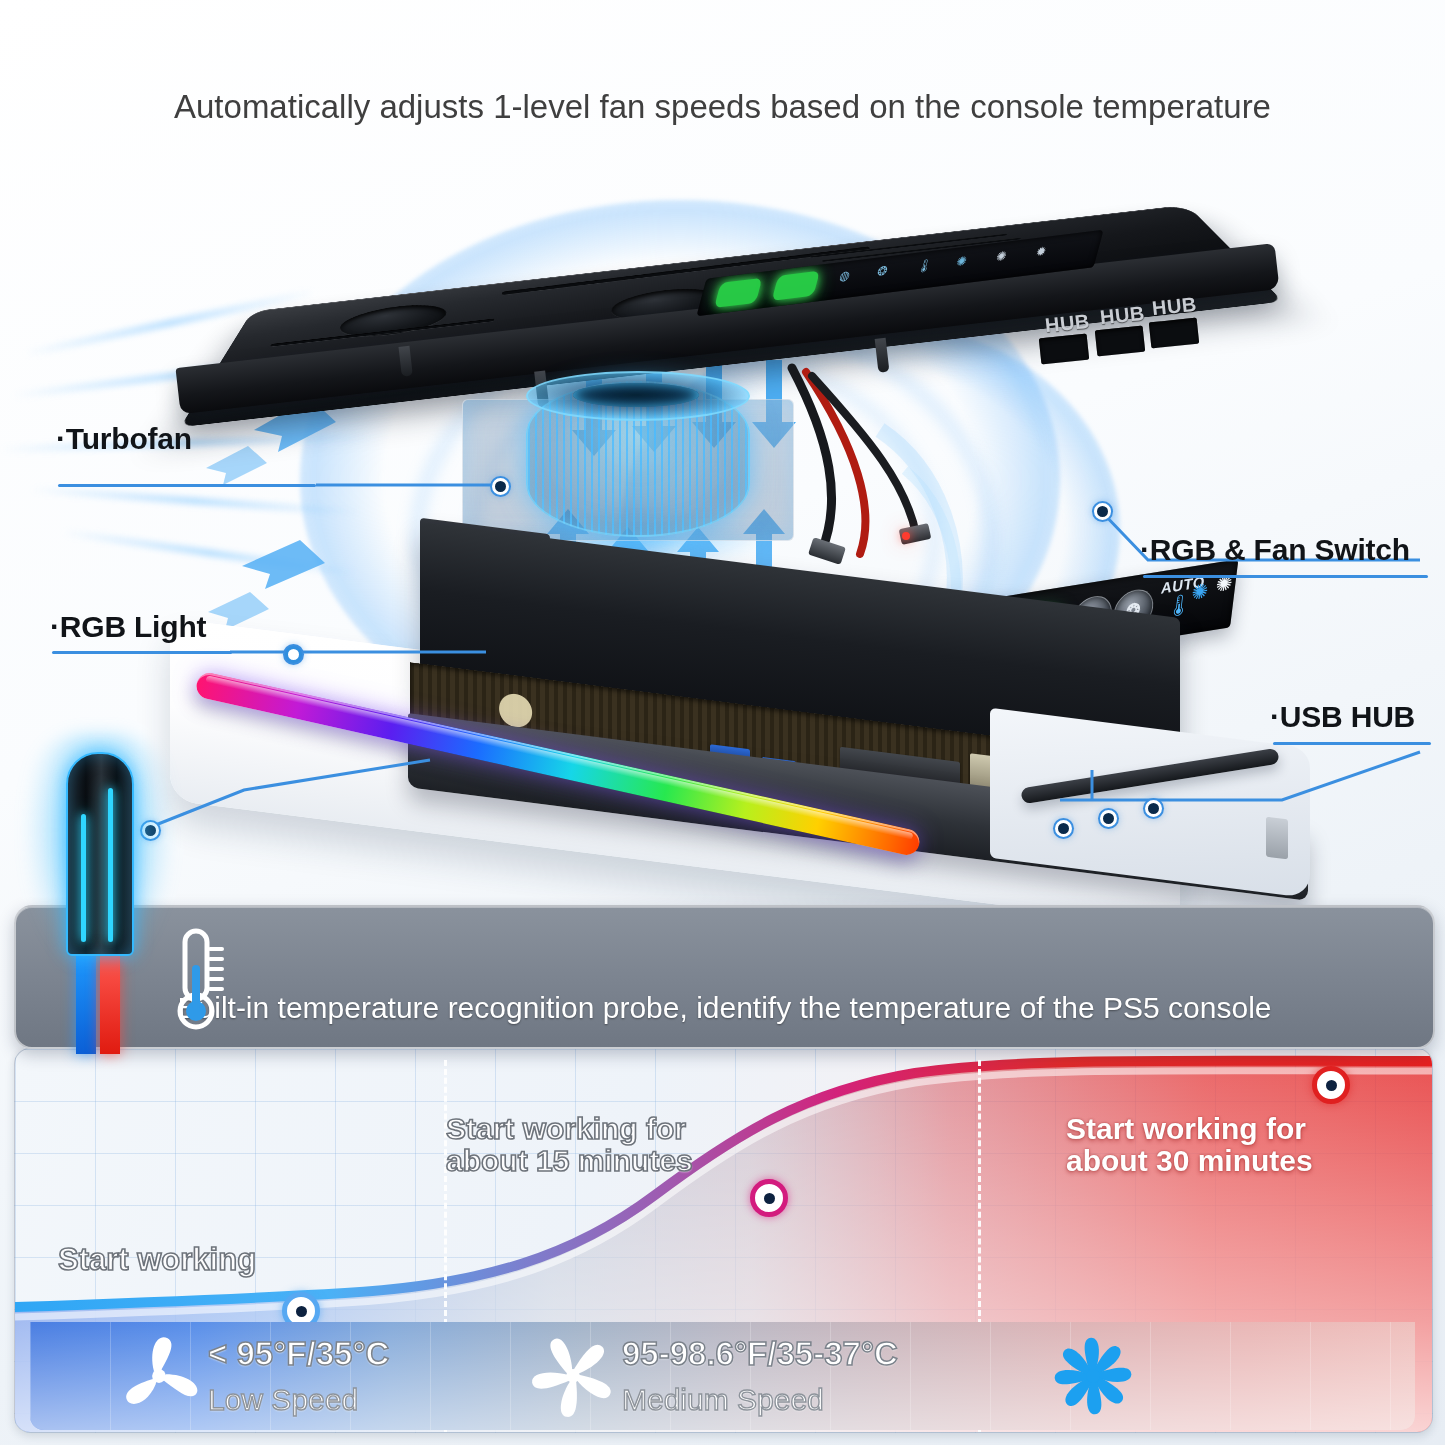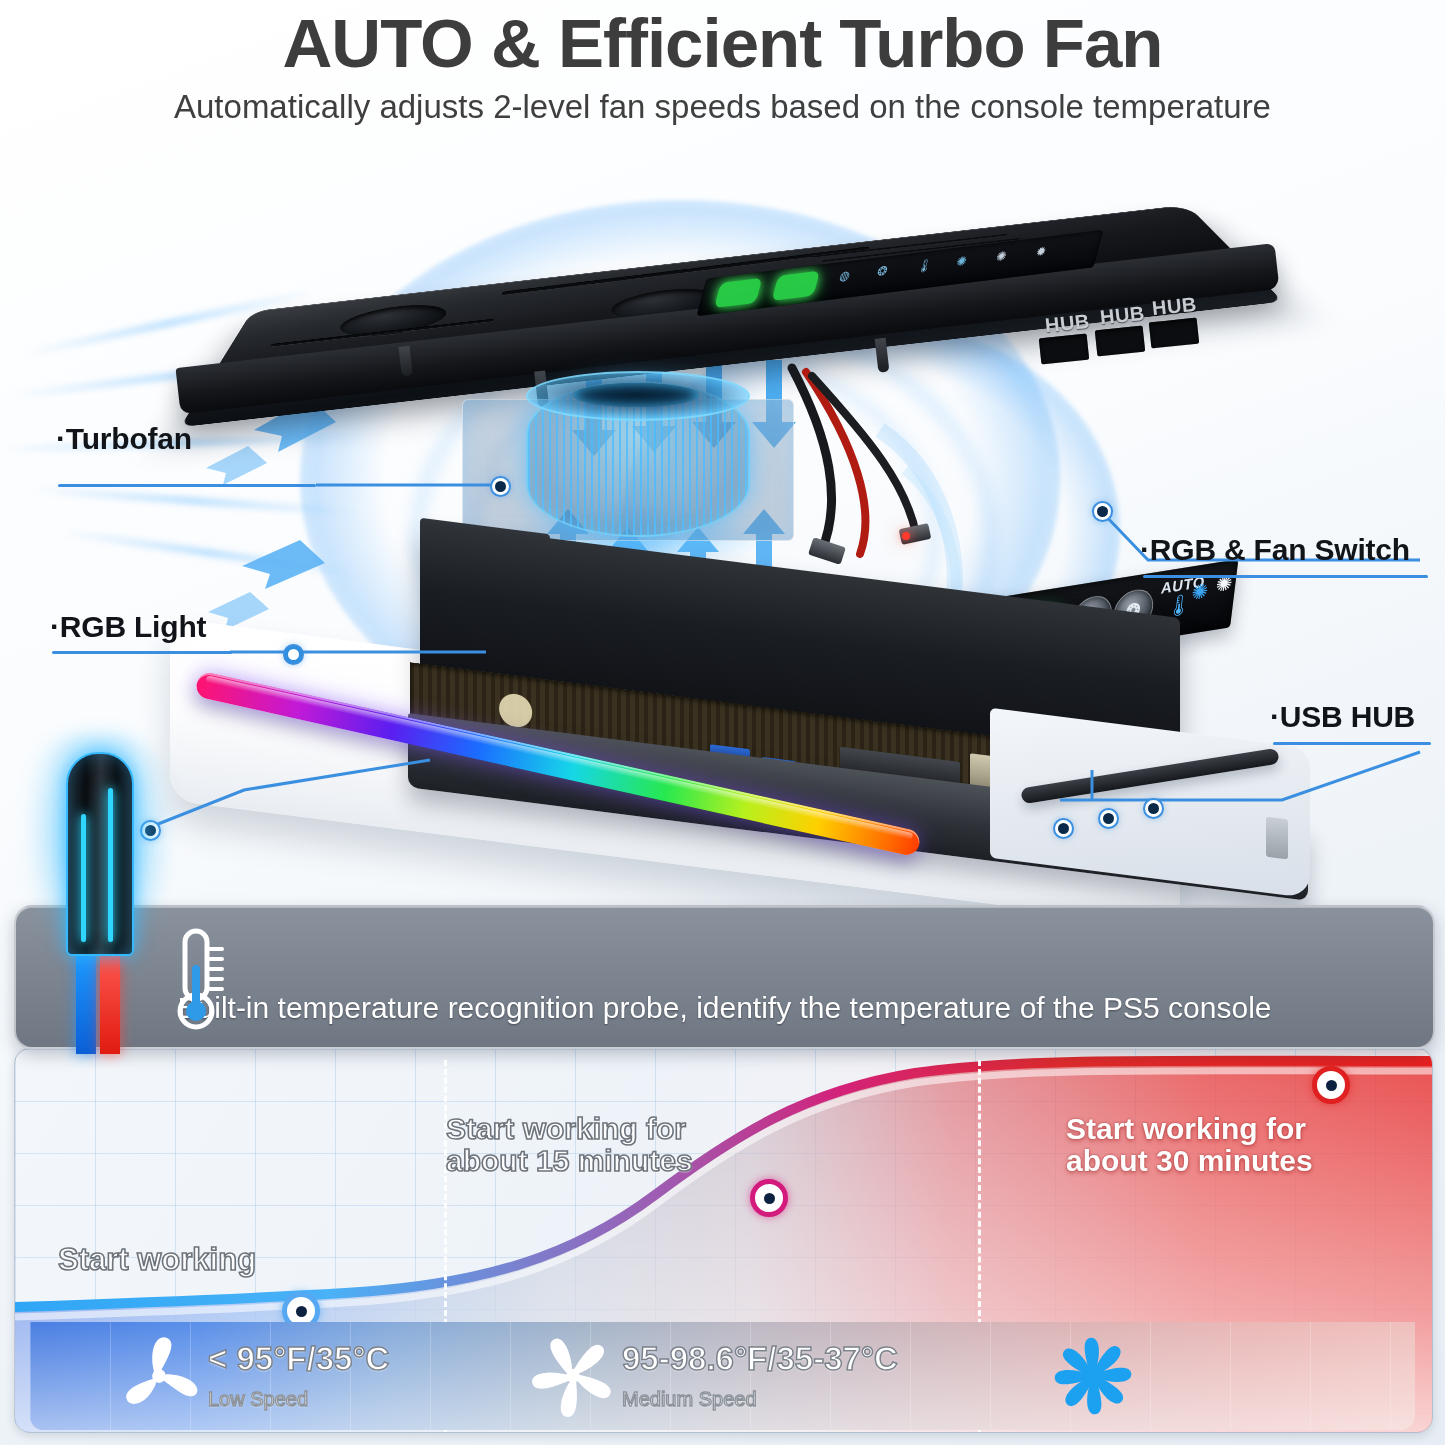--- a/index.html
+++ b/index.html
@@ -299,33 +299,32 @@
   }
   #speedband:before{content:"";position:absolute;inset:0;
     background:
       repeating-linear-gradient(90deg, rgba(255,255,255,.22) 0 1px, rgba(0,0,0,0) 1px 80px),
       linear-gradient(180deg, rgba(255,255,255,.06), rgba(255,255,255,.55));}
   .speed-cell{position:absolute;top:0;height:108px;display:flex;align-items:center;z-index:2;}
   .fan-glyph{position:relative;width:86px;height:86px;margin:0 6px 0 20px;flex:none;}
   .speed-txt{display:flex;flex-direction:column;justify-content:space-between;line-height:1.04;}
   .speed-temp{font-size:33px;font-weight:bold;color:#ffffff;
     -webkit-text-stroke:1.5px #7b828b;text-shadow:0 1px 2px rgba(255,255,255,.7);white-space:nowrap;}
-  .speed-name{font-size:20px;color:#ffffff;
+  .speed-name{font-size:30px;color:#ffffff;
     -webkit-text-stroke:1.4px #8d939b;text-shadow:0 1px 2px rgba(255,255,255,.7);white-space:nowrap;margin-top:13px;}
   .divider{position:absolute;top:1060px;width:0;border-left:3px dashed #ffffff;
     height:372px;z-index:29;opacity:.95;}
 </style>
 </head>
 <body>
 
 <div id="page">
 
   <div id="header">
-    <div id="title">AUTO &amp; Efficient Turbo Fan</div>
-    <div id="subtitle">Automatically adjusts 2-level fan speeds based on the console temperature</div>
+    <div id="subtitle">Automatically adjusts 1-level fan speeds based on the console temperature</div>
   </div>
 
   <div id="stage">
 
     <div class="swirl" style="left:300px;top:60px;width:760px;height:560px;"></div>
     <div class="airstream" style="left:410px;top:170px;width:560px;height:430px;"></div>
     <div class="airstream" style="left:470px;top:210px;width:450px;height:350px;border-width:10px;"></div>
     <div class="swirl" style="left:620px;top:180px;width:500px;height:420px;"></div>
 
     <div class="wisp" style="left:20px;top:180px;width:300px;transform:rotate(-12deg);"></div>

